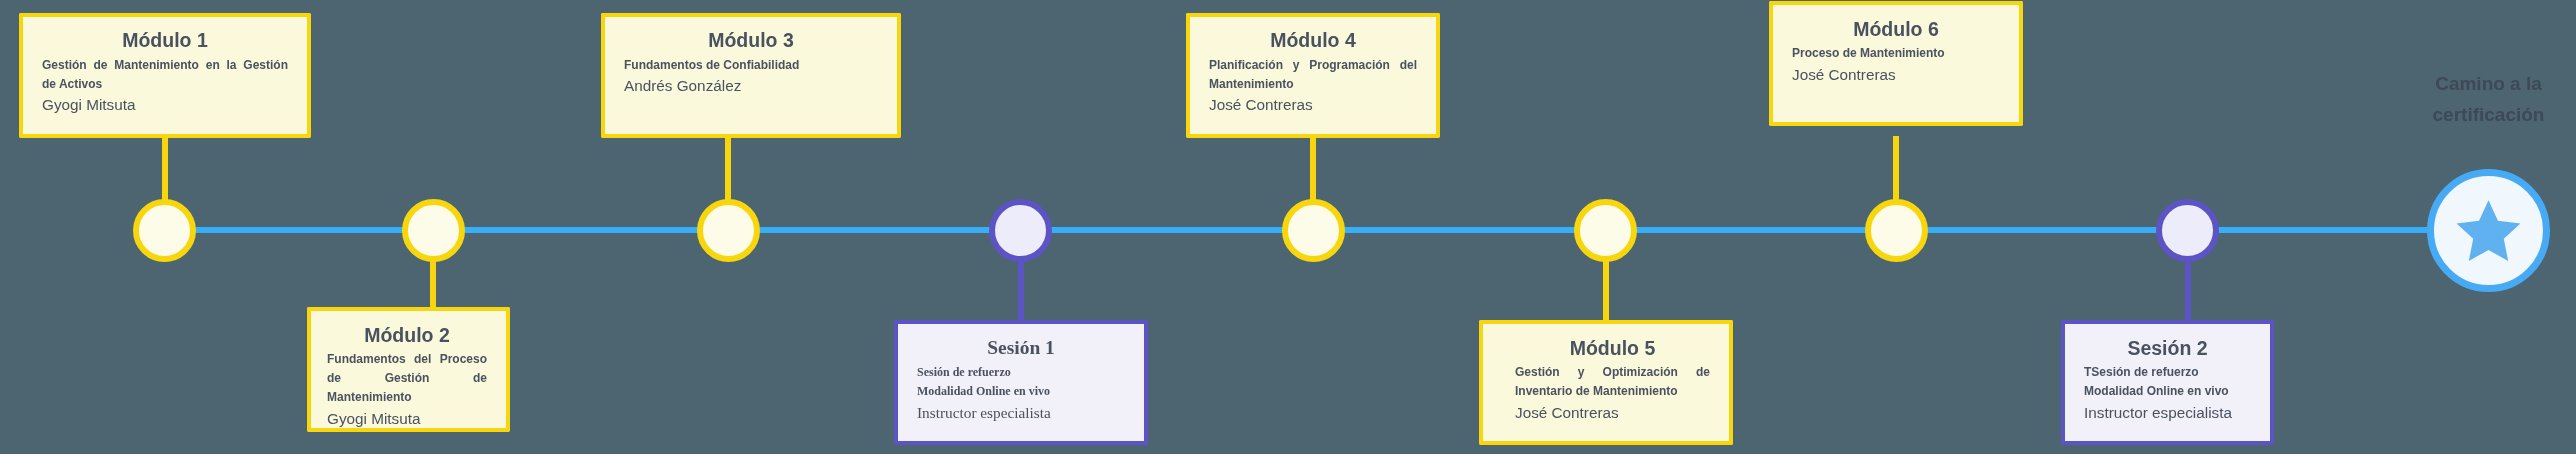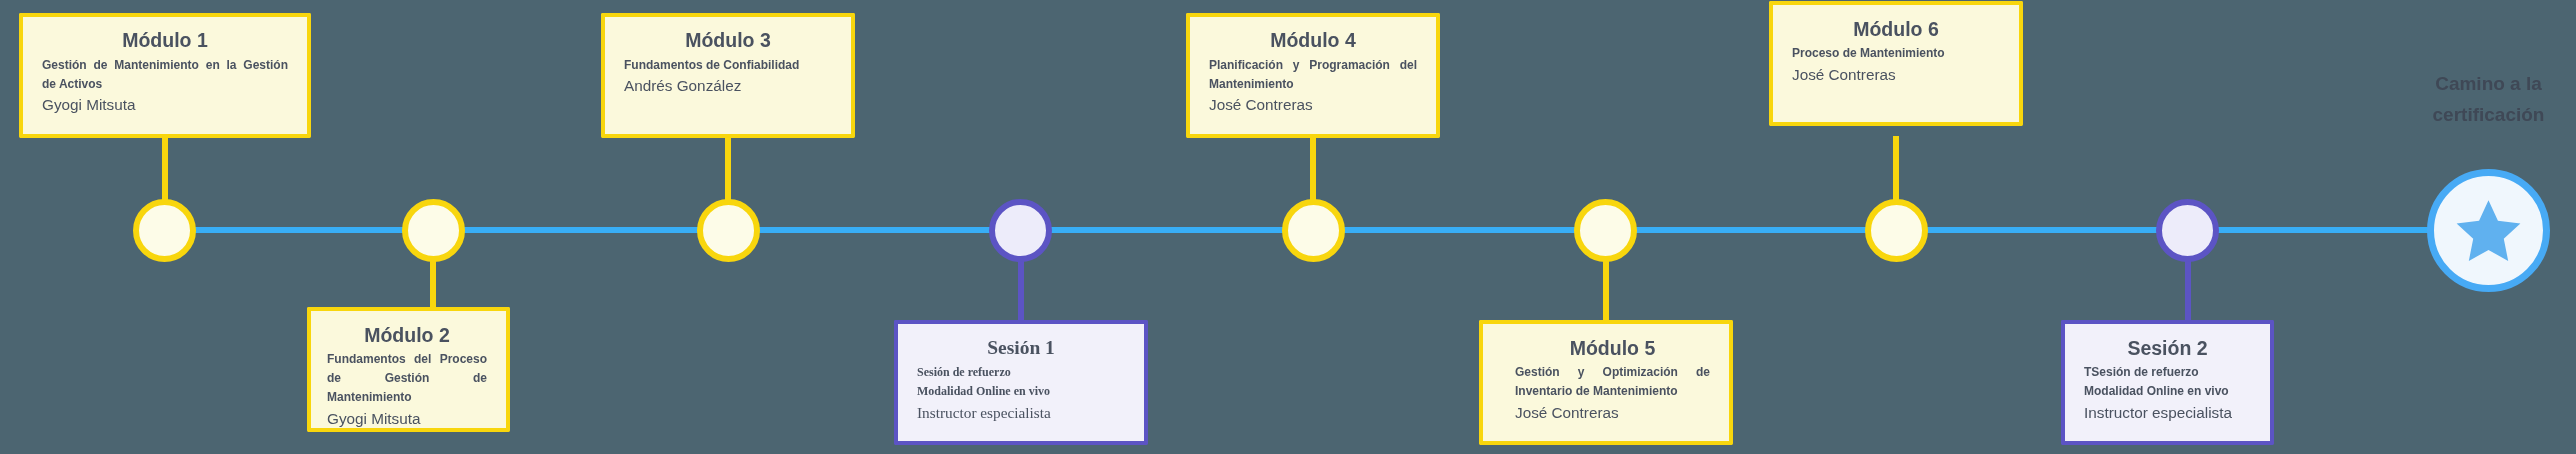--- a/index.html
+++ b/index.html
@@ -73,21 +73,21 @@
 
   <div class="connector yellow" style="left:430px; top:256px; height:65px;"></div>
   <div class="card yellow" style="left:307px; top:307px; width:203px;padding-left:16px;">
     <div class="title">Módulo 2</div>
     <div class="sub">Fundamentos del Proceso de Gestión de Mantenimiento</div>
     <div class="author">Gyogi Mitsuta</div>
   </div>
   <div class="node yellow" style="left:402px; top:199px;"></div>
 
   <div class="connector yellow" style="left:725px; top:136px; height:66px;"></div>
-  <div class="card yellow" style="left:601px; top:12.5px; width:254px;">
+  <div class="card yellow" style="left:601px; top:12.5px; width:300px;">
     <div class="title">Módulo 3</div>
     <div class="sub">Fundamentos de Confiabilidad</div>
     <div class="author">Andrés González</div>
   </div>
   <div class="node yellow" style="left:697px; top:199px;"></div>
 
   <div class="connector purple" style="left:1018px; top:256px; height:65px;"></div>
   <div class="card purple" style="left:894px; top:320px; width:254px;font-family:Liberation Serif, serif;">
     <div class="title">Sesión 1</div>
     <div class="sub">Sesión de refuerzo</div>

